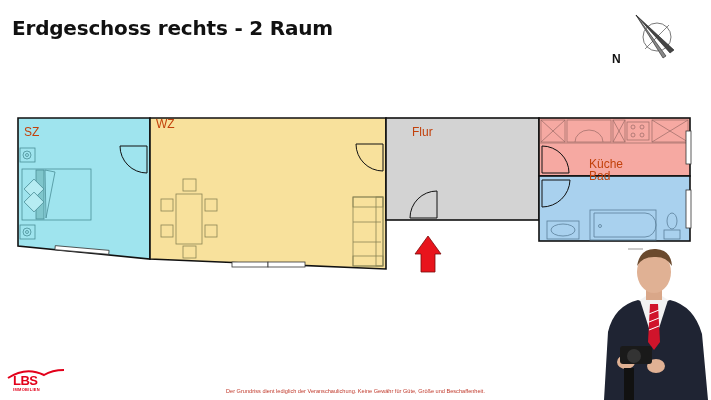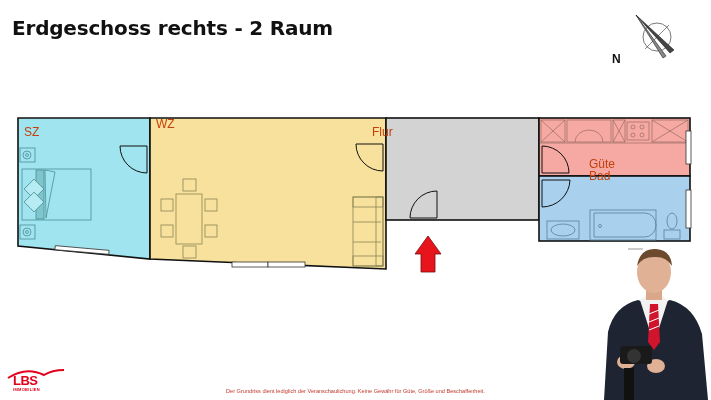--- a/index.html
+++ b/index.html
@@ -132,22 +132,22 @@
 
   <rect x="686" y="190" width="5" height="38" fill="#fff" stroke="#333" stroke-width="0.8"></rect>
 
   <polygon points="428,236 441,254 435,254 435,272 421,272 421,254 415,254" fill="#e8141c" stroke="#7a0a0a" stroke-width="0.8"></polygon>
 
   <line x1="628" y1="249" x2="643" y2="249" stroke="#555" stroke-width="0.6"></line>
 </svg>
 
 <div class="room-label" style="left:24px; top:125px;">SZ</div>
 <div class="room-label" style="left:156px; top:117px;">WZ</div>
-<div class="room-label" style="left:372px; top:125px;">Flur</div>
-<div class="room-label" style="left:589px; top:157px;">Güte</div>
+<div class="room-label" style="left:412px; top:125px;">Flur</div>
+<div class="room-label" style="left:589px; top:157px;">Küche</div>
 <div class="room-label" style="left:589px; top:169px;">Bad</div>
 
 <svg class="logo" viewBox="0 0 60 30">
   <path d="M2,12 Q20,0 38,9 Q46,4 58,4" fill="none" stroke="#e2001a" stroke-width="2"></path>
 </svg>
 <div class="logo-text">LBS</div>
 <div class="logo-sub">IMMOBILIEN</div>
 
 <div class="disclaimer">Der Grundriss dient lediglich der Veranschaulichung. Keine Gewähr für Güte, Größe und Beschaffenheit.</div>
 

